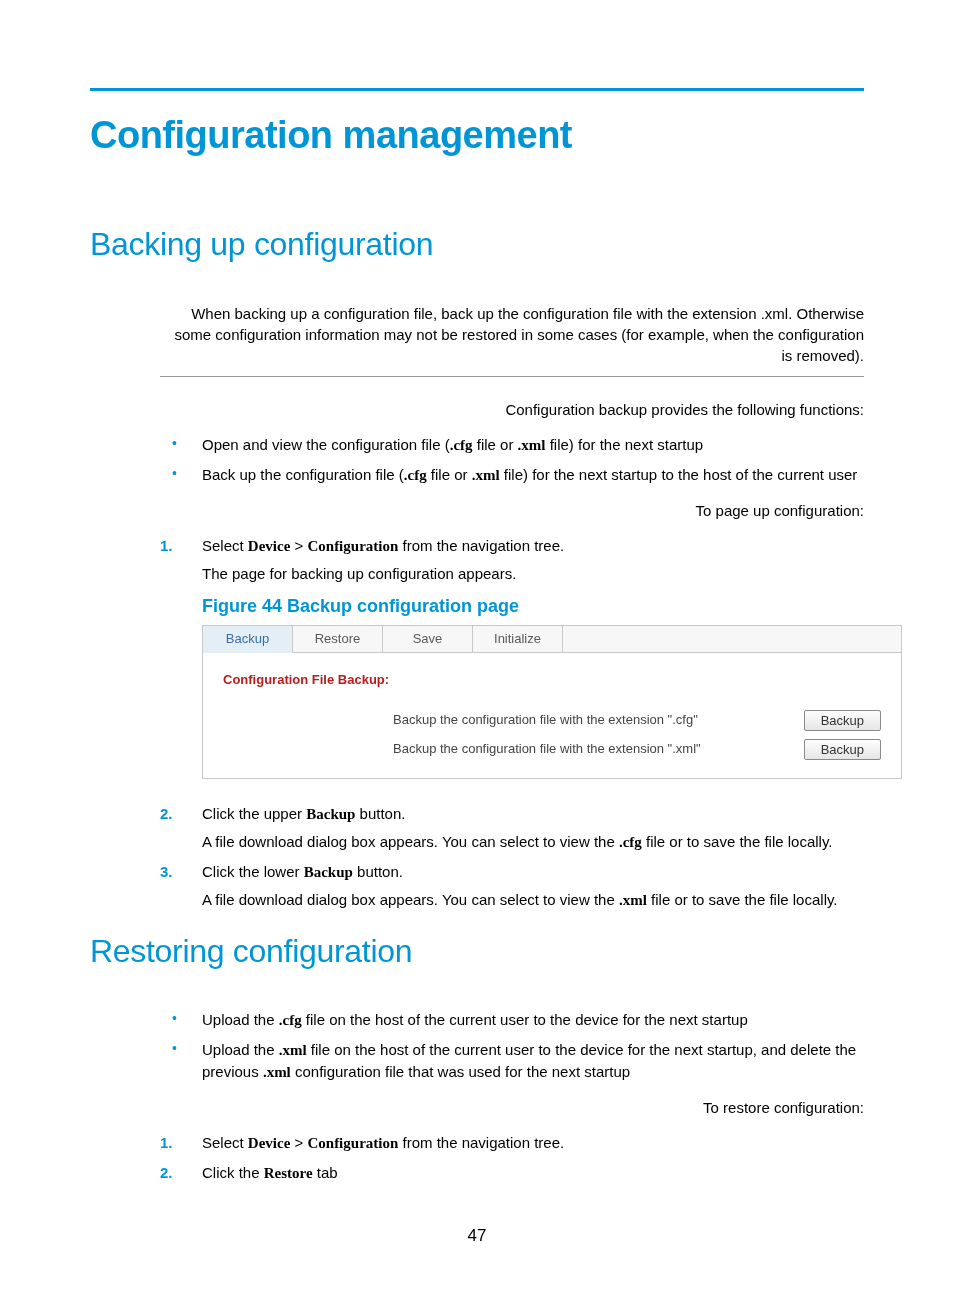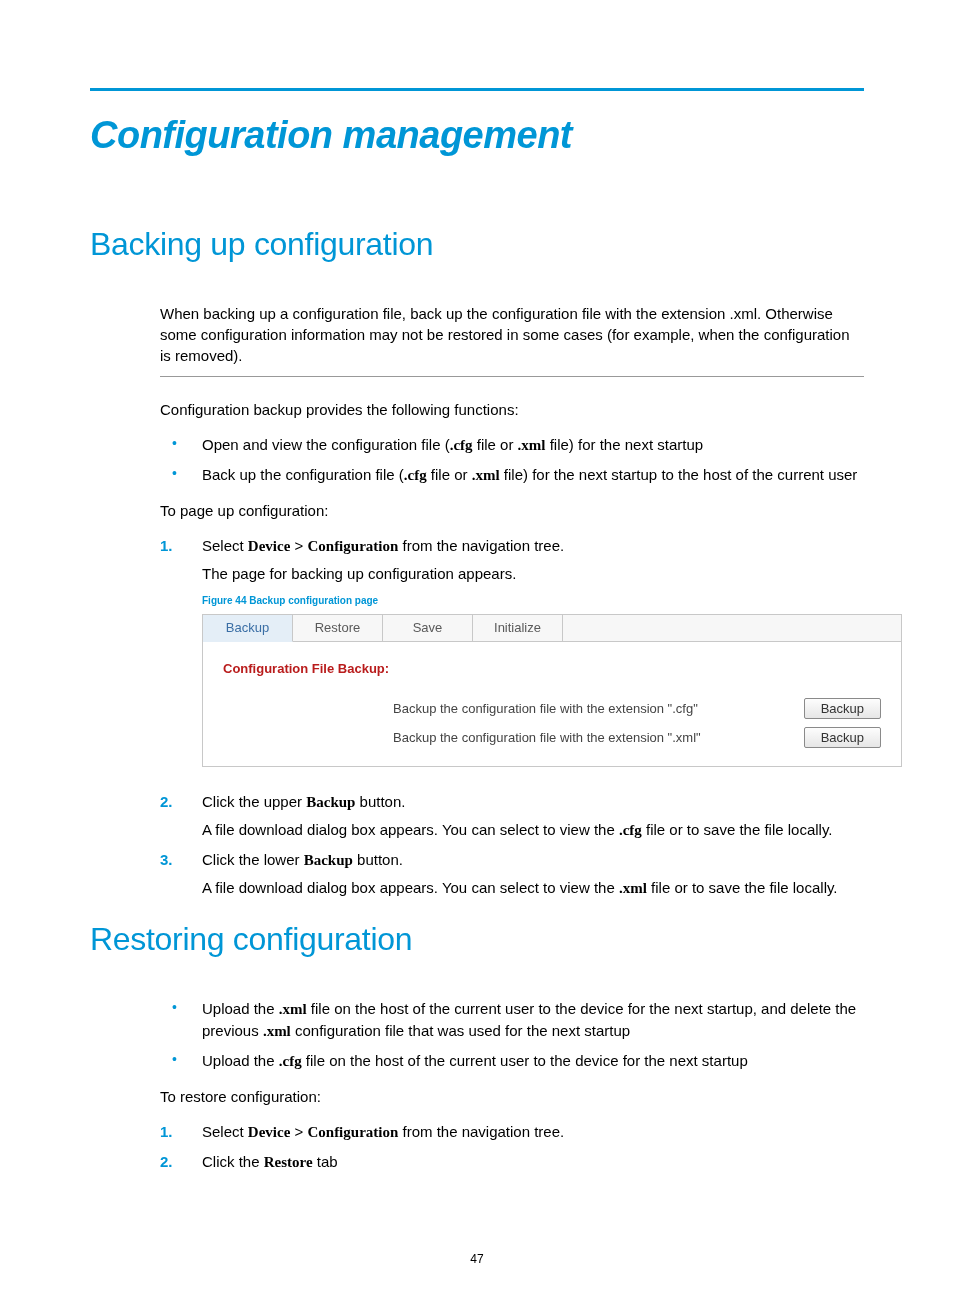--- a/index.html
+++ b/index.html
@@ -23,41 +23,41 @@
     margin-bottom: 18px;
   }
   h1.title {
     font-family: "Arial Narrow", Arial, sans-serif;
     font-stretch: condensed;
     color: #0096d6;
     font-size: 38px;
     font-weight: 700;
     margin: 0 0 60px 0;
     letter-spacing: -0.5px;
-    font-style: italic;
   }
   h2.section {
     font-family: "Arial Narrow", Arial, sans-serif;
     font-stretch: condensed;
     color: #0096d6;
     font-size: 32px;
     font-weight: 400;
     margin: 0 0 36px 0;
     letter-spacing: -0.3px;
   }
   .content {
     margin-left: 70px;
   }
   .note-label {
     color: #0096d6;
     font-size: 14px;
     margin-bottom: 4px;
   }
   p {
     margin: 0 0 14px 0;
+    text-align: right;
   }
   .note-body {
     font-size: 15px;
     margin-bottom: 8px;
   }
   .note-block {
     border-bottom: 1px solid #999;
     padding-bottom: 2px;
     margin-bottom: 22px;
   }
@@ -99,21 +99,21 @@
     left: 0;
     top: 0;
   }
   .step-sub {
     margin-top: 6px;
   }
   .b { font-weight: 700; font-family: Liberation Serif, serif; }
   .figure-caption {
     color: #0096d6;
     font-weight: 700;
-    font-size: 10px;
+    font-size: 18px;
     margin: 10px 0 6px 0;
   }
   
   .ui-panel {
     border: 1px solid #c8c8c8;
     width: 700px;
     box-sizing: border-box;
     background: #fff;
     margin-bottom: 24px;
     font-family: Tahoma, Arial, sans-serif;
@@ -164,25 +164,25 @@
     border: 1px solid #8a8a8a;
     background: linear-gradient(#fdfdfd, #e6e6e6);
     font-size: 13px;
     color: #333;
     padding: 2px 16px;
     border-radius: 2px;
     margin-left: 4px;
   }
   .page-num {
     position: absolute;
-    bottom: 28px;
+    bottom: 48px;
     left: 0;
     right: 0;
     text-align: center;
-    font-size: 12px;
+    font-size: 17px;
   }
 </style>
 </head>
 <body>
 
 <div class="page">
   <div class="rule"></div>
   <h1 class="title">Configuration management</h1>
 
   <h2 class="section">Backing up configuration</h2>
@@ -246,24 +246,24 @@
       </li>
     </ol>
   </div>
 
   <h2 class="section" style="margin-top:18px;">Restoring configuration</h2>
 
   <div class="content">
 
     <ul class="bullets">
       <li>
+        <span>Upload the </span><span class="b">.cfg</span><span> file on the host of the current user to the device for the next startup</span>
+      </li>
+      <li>
         <span>Upload the </span><span class="b">.xml</span><span> file on the host of the current user to the device for the next startup, and delete the previous </span><span class="b">.xml</span><span> configuration file that was used for the next startup</span>
-      </li>
-      <li>
-        <span>Upload the </span><span class="b">.cfg</span><span> file on the host of the current user to the device for the next startup</span>
       </li>
     </ul>
 
     <p>To restore configuration:</p>
 
     <ol class="steps">
       <li>
         <span>Select </span><span class="b">Device</span><span> &gt; </span><span class="b">Configuration</span><span> from the navigation tree.</span>
       </li>
       <li>

